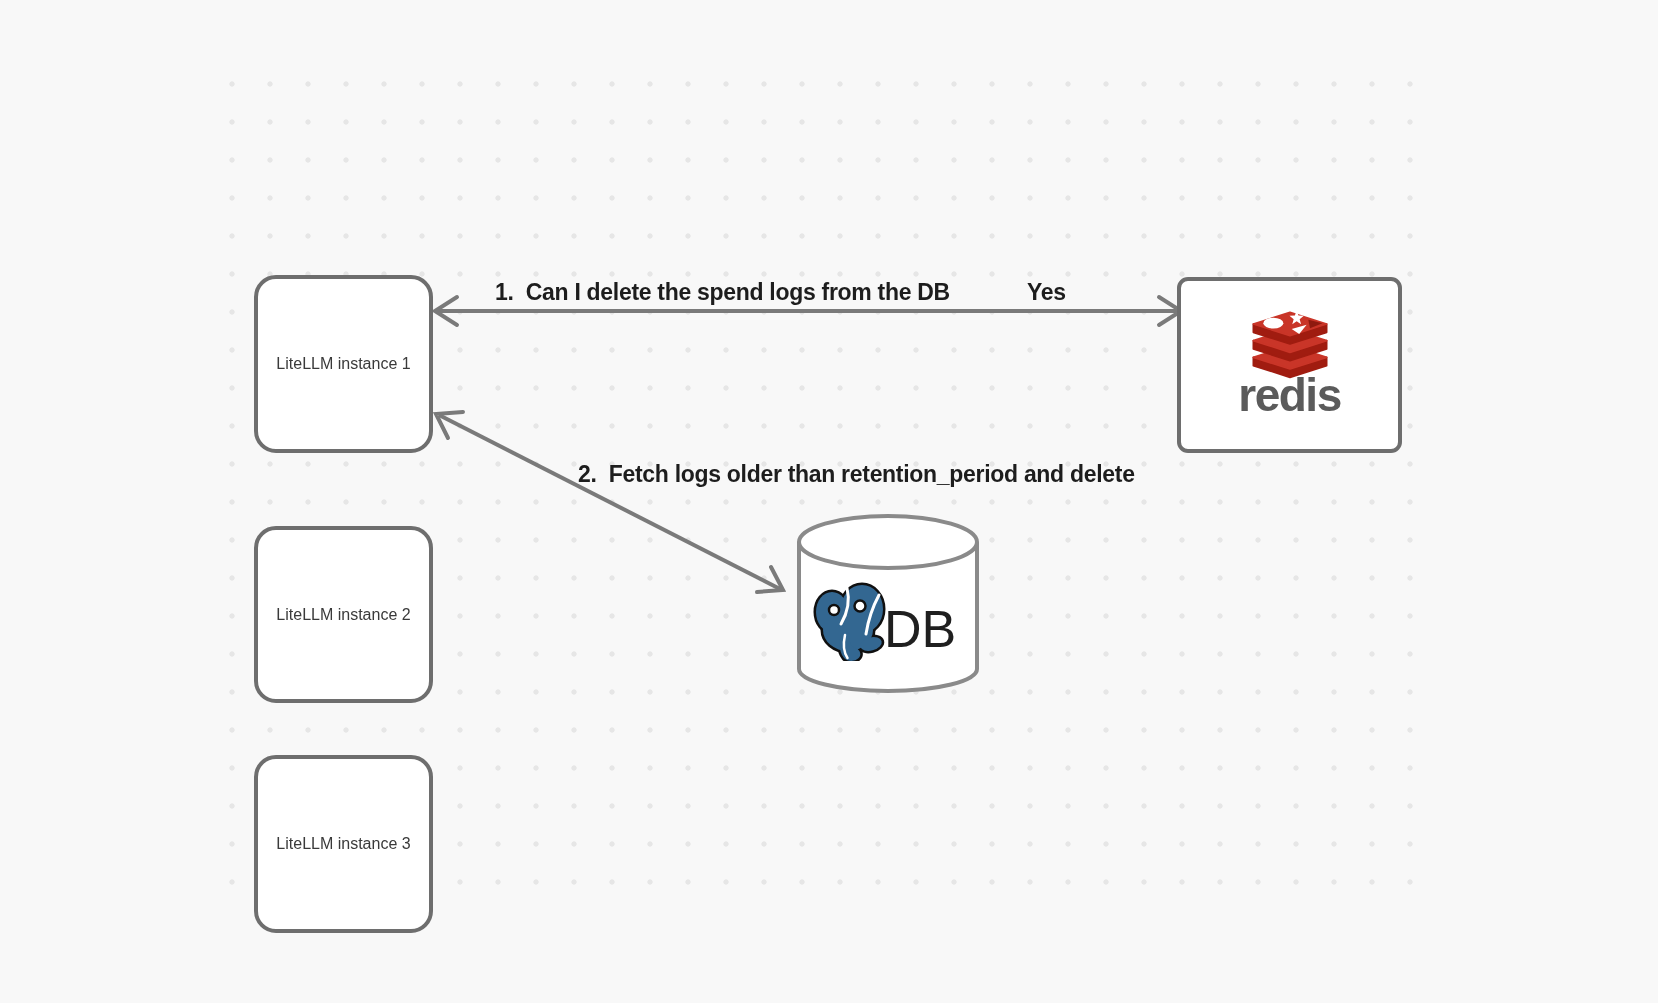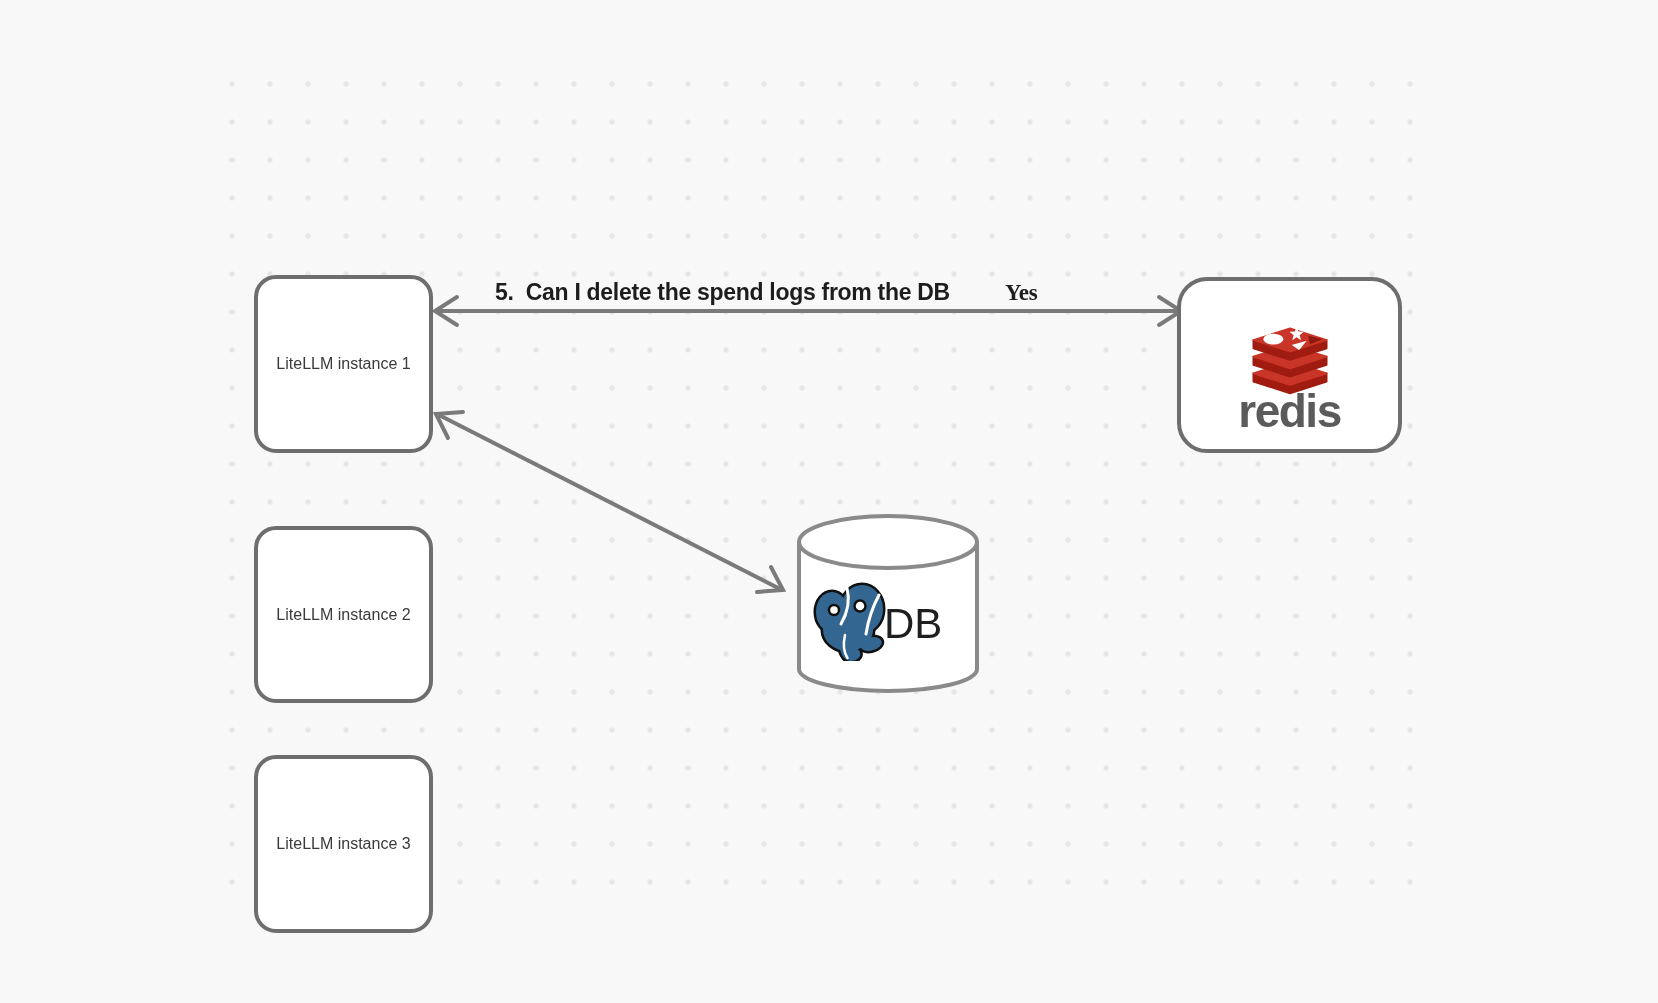--- a/index.html
+++ b/index.html
@@ -23,44 +23,43 @@
     display:flex;align-items:center;justify-content:center;
   }
   #box1{left:254px;top:275px;}
   #box2{left:254px;top:516px;height:177px;margin-top:10px;}
   #box3{left:254px;top:755px;}
   .node-box .label{font-size:16px;color:var(--node-text,#3a3a3a);}
   #redis-node{
     position:absolute;left:1177px;top:277px;width:225px;height:176px;box-sizing:border-box;
     background:var(--node-fill,#fff);
     border:4px solid var(--border-gray,#6e6e6e);
-    border-radius:30px;
+    border-radius:11px;
     display:flex;flex-direction:column;align-items:center;
     padding-top:28px;
-    justify-content:center;
   }
   .redis-word{
     font-size:46px;font-weight:700;letter-spacing:-1.5px;line-height:1;
     color:var(--redis-text,#5b5b5b);margin-top:-7px;
   }
   #arrow-layer{position:absolute;left:0;top:0;pointer-events:none;}
   .edge-line{stroke:var(--arrow-gray,#7a7a7a);stroke-width:4;}
   .arrowhead-line{stroke:var(--arrow-gray,#7a7a7a);stroke-width:4;fill:none;stroke-linecap:round;}
   .edge-label{
     position:absolute;font-weight:700;font-size:23px;letter-spacing:-0.3px;
     color:var(--text-dark,#1d1d1d);white-space:pre;line-height:1.2;
   }
   #label1{left:495px;top:279px;}
-  #label-yes{left:1005px;top:279px;font-family:Liberation Serif, serif;}
+  #label-yes{left:1027px;top:279px;}
   #label2{left:578px;top:461px;}
   #cylinder-svg{position:absolute;left:795px;top:510px;}
   #elephant-svg{position:absolute;left:811px;top:581px;}
   #db-label{
     position:absolute;left:884px;top:603px;
-    font-size:42px;font-weight:500;color:#1f1f1f;line-height:1;
+    font-size:52px;font-weight:500;color:#1f1f1f;line-height:1;
   }
   #redis-icon{display:block;}
 </style>
 </head>
 <body>
 
 <div id="canvas">
 
   <div class="dots"></div>
 
@@ -134,16 +133,17 @@
 
     <path d="M 36 7 C 39 19 37 31 30 43" fill="none" stroke="#ffffff" stroke-width="3" stroke-linecap="round"></path>
     <path d="M 68 14 C 61 27 57 40 55 53" fill="none" stroke="#ffffff" stroke-width="3" stroke-linecap="round"></path>
     <path d="M 34 54 C 32 63 32.5 71 36.5 77" fill="none" stroke="#ffffff" stroke-width="2.5" stroke-linecap="round"></path>
     <circle cx="23" cy="29" r="5" fill="#ffffff" stroke="#101010" stroke-width="2.5"></circle>
     <circle cx="49" cy="25" r="5.5" fill="#ffffff" stroke="#101010" stroke-width="2.5"></circle>
   </svg>
 
   <div id="db-label">DB</div>
 
-  <div id="label1" class="edge-label">5.  Can I delete the spend logs from the DB</div>
+  <div id="label1" class="edge-label">1.  Can I delete the spend logs from the DB</div>
   <div id="label-yes" class="edge-label">Yes</div>
+  <div id="label2" class="edge-label">2.  Fetch logs older than retention_period and delete</div>
 
 </div>
 
 </body></html>

